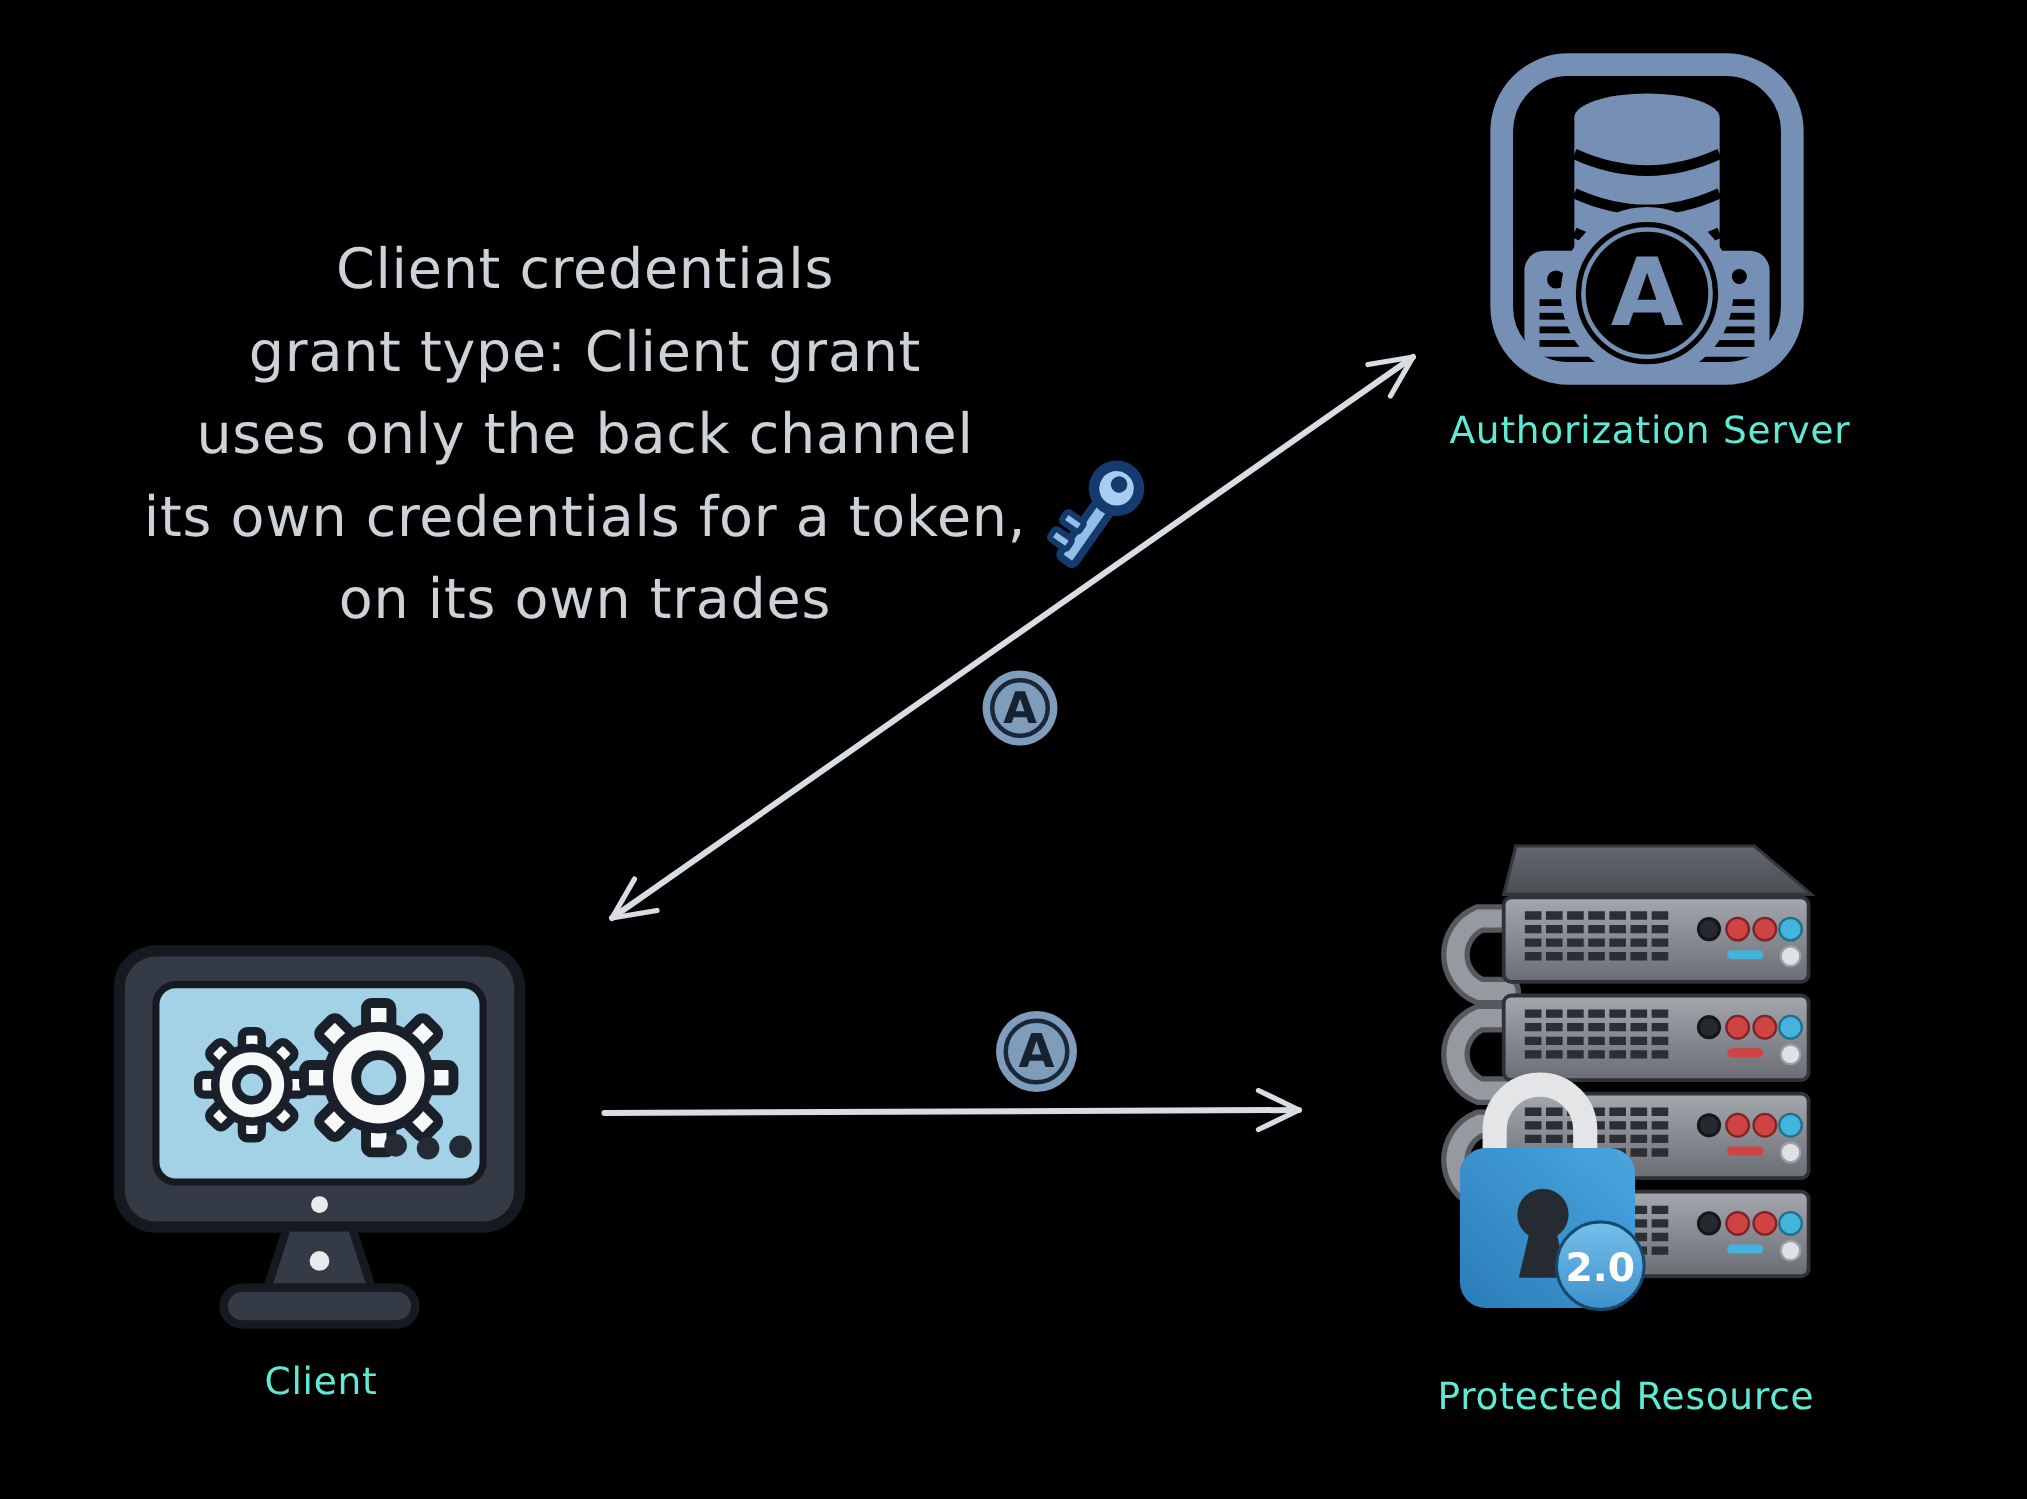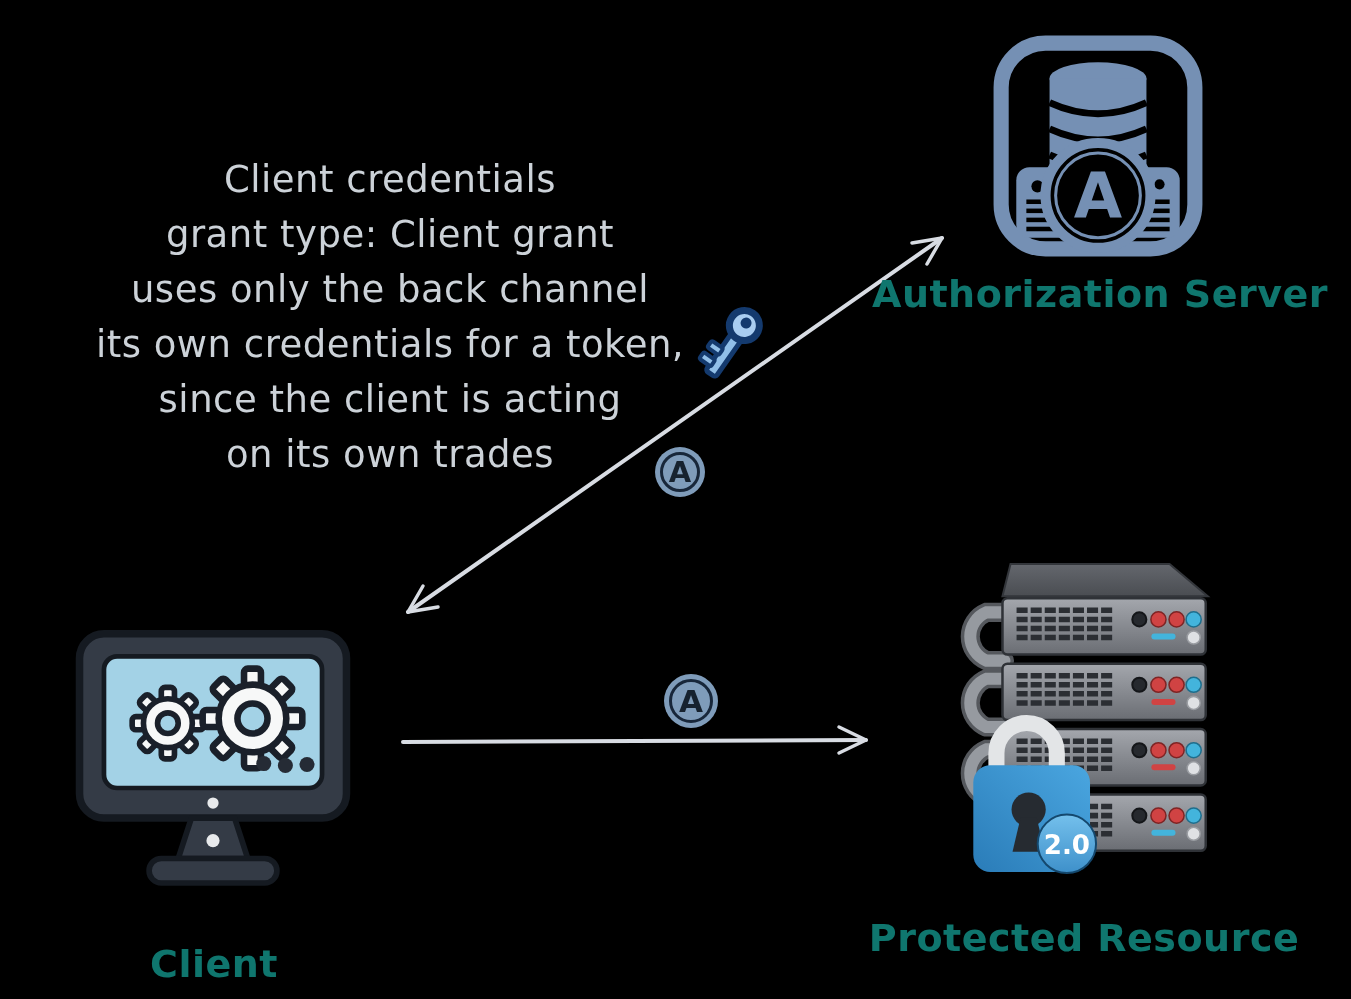--- a/index.html
+++ b/index.html
@@ -3,53 +3,52 @@
 <meta charset="utf-8">
 <style>
   html,body{margin:0;padding:0;background:#000;}
   #canvas{position:relative;width:1351px;height:999px;background:#000000;overflow:hidden;
           font-family:"DejaVu Sans","Liberation Sans",sans-serif;}
   
   .note{position:absolute;left:20px;top:116px;width:740px;text-align:center;
         color:#ccd2d8;font-size:37px;font-weight:400;line-height:55px;letter-spacing:.5px;margin-top:36px;}
   .note div{white-space:nowrap;}
   
-  .node-label{position:absolute;transform:translateX(-50%);color:#0f766e;font-size:38px;
-              font-weight:700;letter-spacing:.5px;white-space:nowrap;}
+  .node-label{position:absolute;transform:translateX(-50%);color:#5eead4;font-size:25px;
+              font-weight:400;letter-spacing:.5px;white-space:nowrap;}
   
   .arrows{position:absolute;left:0;top:0;pointer-events:none;}
   
   .step-badge{position:absolute;border-radius:50%;background:#7f9cba;display:flex;
               align-items:center;justify-content:center;}
   .step-badge::before{content:"";position:absolute;inset:5px;border:3px solid #18273a;border-radius:50%;}
   .step-badge span{color:#16222f;font-weight:700;font-size:29px;line-height:1;}
   .badge-1{left:655px;top:447px;width:50px;height:50px;}
   .badge-2{left:664px;top:674px;width:54px;height:54px;}
   .badge-2 span{font-size:31px;}
   
   .icon-abs{position:absolute;}
   #auth-icon{left:992px;top:34px;}
   #key{left:694px;top:300px;}
   #client-icon{left:72px;top:626px;}
   #resource-icon{left:956px;top:556px;}
   #auth-label{left:1100px;top:272px;}
-  #client-label{left:214px;top:942px;}
+  #client-label{left:214px;top:906px;}
   #resource-label{left:1084px;top:916px;}
 </style>
 </head>
 <body>
 
 <div id="canvas">
 
   <div class="note">
     <div>Client credentials</div>
     <div>grant type: Client grant</div>
     <div>uses only the back channel</div>
     <div>its own credentials for a token,</div>
-    <div>since the client is acting</div>
     <div>on its own trades</div>
   </div>
 
   <svg class="arrows" width="1351" height="999" viewBox="0 0 1351 999">
     <g stroke="#d8dce3" stroke-width="4" fill="none" stroke-linecap="round" stroke-linejoin="round">
       <path d="M408,612 L942,238"></path>
       <path d="M912,243 L942,238 L927,264" stroke-width="3.5"></path>
       <path d="M438,607 L408,612 L423,586" stroke-width="3.5"></path>
       <path d="M403,742 L866,740"></path>
       <path d="M839,727 L866,740 L839,753" stroke-width="3.5"></path>

